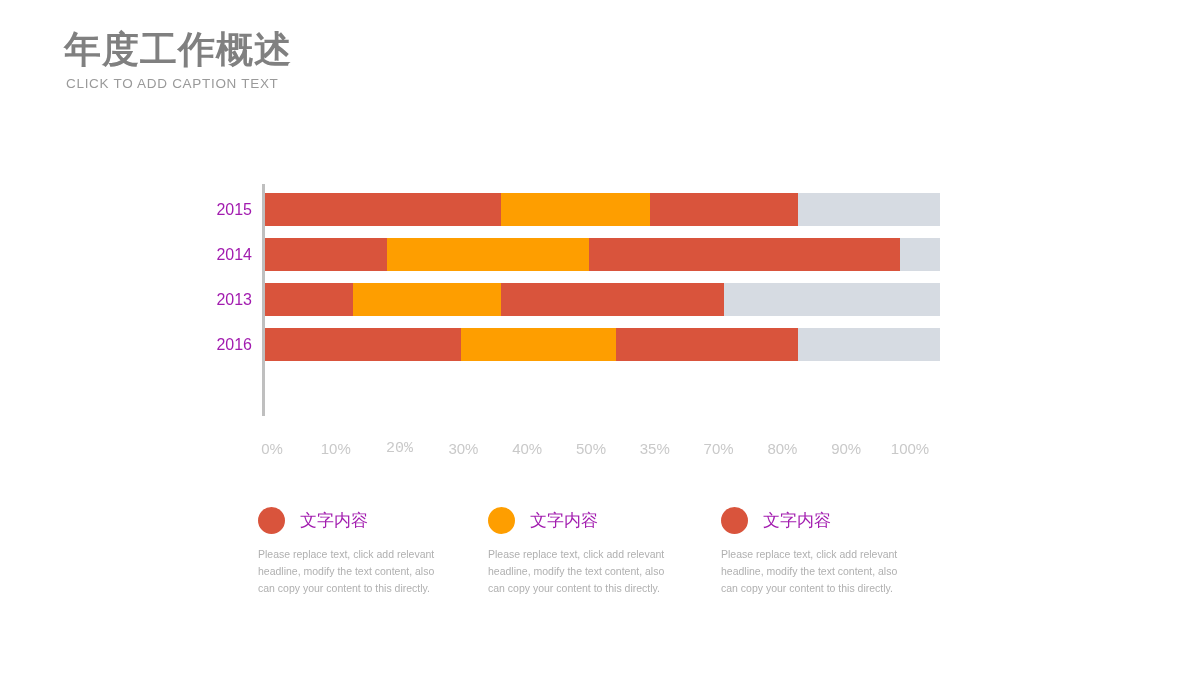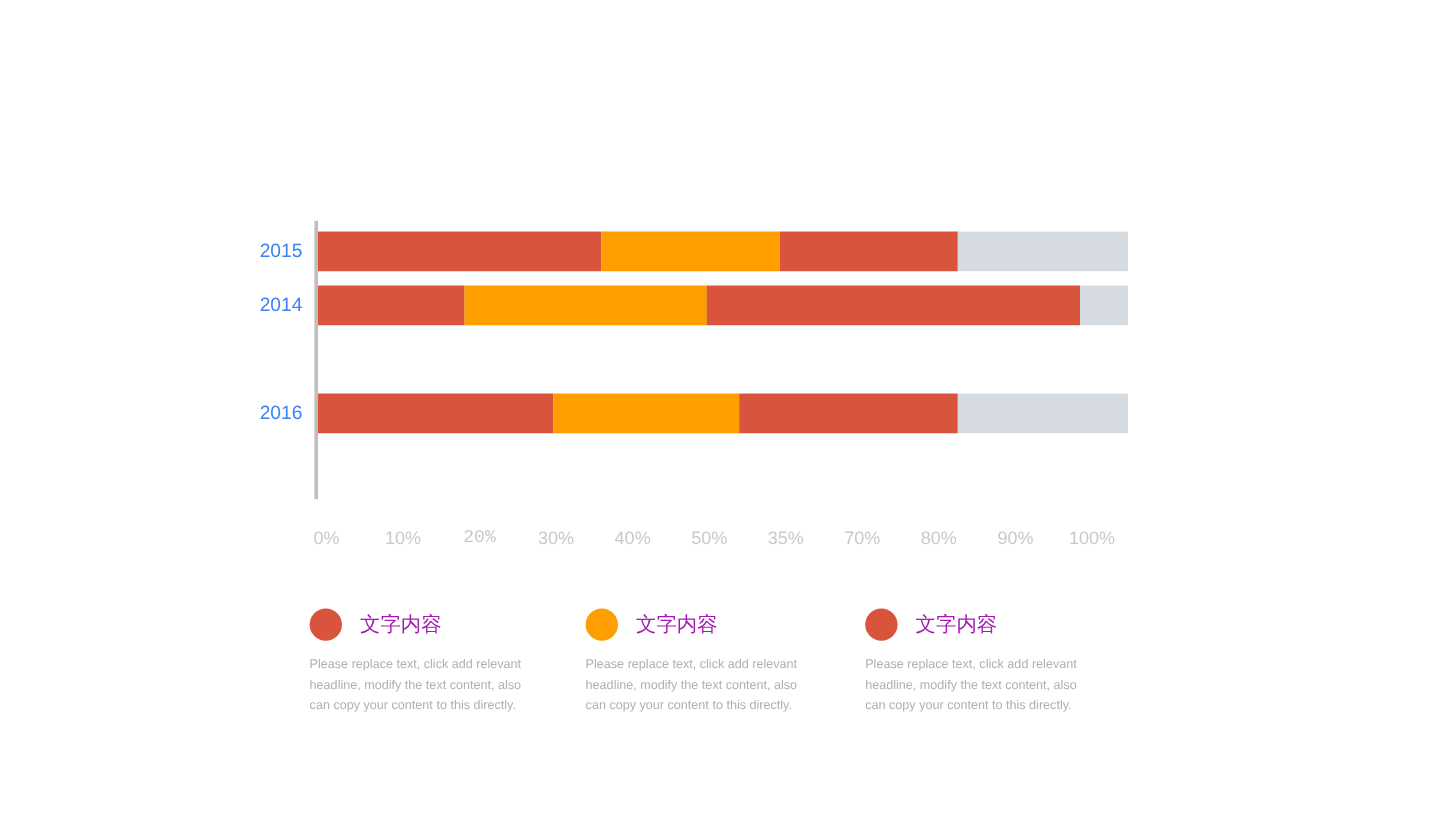--- a/index.html
+++ b/index.html
@@ -81,21 +81,21 @@
     height: 33px;
   }
   .y-label {
     position: absolute;
     right: 100%;
     top: 0;
     height: 33px;
     line-height: 33px;
     margin-right: 13px;
     font-size: 16px;
-    color: #3b82f6;
+    color: #a21caf;
     white-space: nowrap;
   }
 
   .x-axis {
     position: absolute;
     left: 262px;
     top: 440px;
     width: 678px;
     height: 24px;
   }
@@ -144,36 +144,47 @@
     line-height: 1.62;
     color: #b0b0b0;
     width: 182px;
   }
 </style>
 </head>
 <body>
 
 <div class="slide">
 
+  <div class="header">
+    <div class="slide-title">年度工作概述</div>
+    <div class="slide-subtitle">CLICK TO ADD CAPTION TEXT</div>
+  </div>
 
   <div class="chart" id="chart">
     <div class="y-axis-line"></div>
   <div class="bar-row" style="top: 9px;">
         <div class="y-label">2015</div>
         <div class="bar-track" style="background: rgb(214, 219, 226);"></div>
         <div class="bar-seg" style="left: 0%; width: 35%; background: rgb(217, 84, 60);"></div>
         <div class="bar-seg" style="left: 35%; width: 22%; background: rgb(254, 158, 0);"></div>
         <div class="bar-seg" style="left: 57%; width: 22%; background: rgb(217, 84, 60);"></div>
       </div>
       <div class="bar-row" style="top: 54px;">
         <div class="y-label">2014</div>
         <div class="bar-track" style="background: rgb(214, 219, 226);"></div>
         <div class="bar-seg" style="left: 0%; width: 18%; background: rgb(217, 84, 60);"></div>
         <div class="bar-seg" style="left: 18%; width: 30%; background: rgb(254, 158, 0);"></div>
         <div class="bar-seg" style="left: 48%; width: 46%; background: rgb(217, 84, 60);"></div>
+      </div>
+      <div class="bar-row" style="top: 99px;">
+        <div class="y-label">2013</div>
+        <div class="bar-track" style="background: rgb(214, 219, 226);"></div>
+        <div class="bar-seg" style="left: 0%; width: 13%; background: rgb(217, 84, 60);"></div>
+        <div class="bar-seg" style="left: 13%; width: 22%; background: rgb(254, 158, 0);"></div>
+        <div class="bar-seg" style="left: 35%; width: 33%; background: rgb(217, 84, 60);"></div>
       </div>
       <div class="bar-row" style="top: 144px;">
         <div class="y-label">2016</div>
         <div class="bar-track" style="background: rgb(214, 219, 226);"></div>
         <div class="bar-seg" style="left: 0%; width: 29%; background: rgb(217, 84, 60);"></div>
         <div class="bar-seg" style="left: 29%; width: 23%; background: rgb(254, 158, 0);"></div>
         <div class="bar-seg" style="left: 52%; width: 27%; background: rgb(217, 84, 60);"></div>
       </div>
     </div>
 

